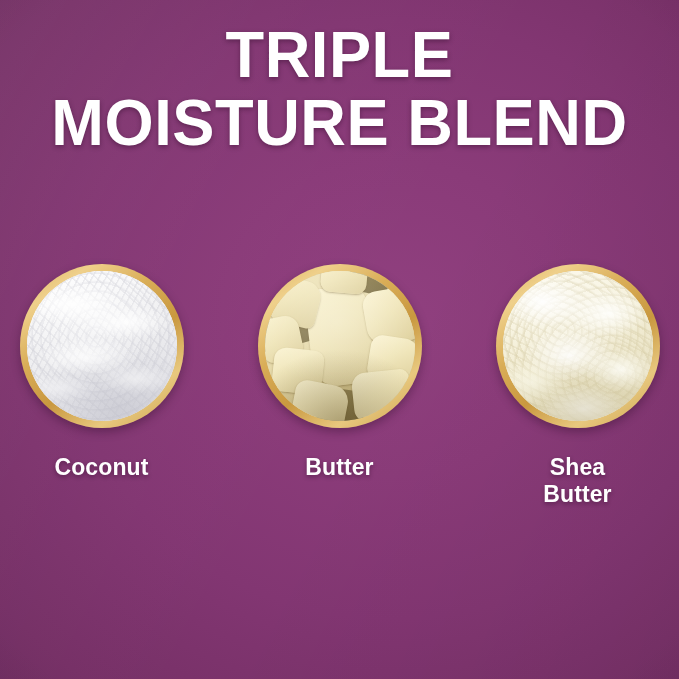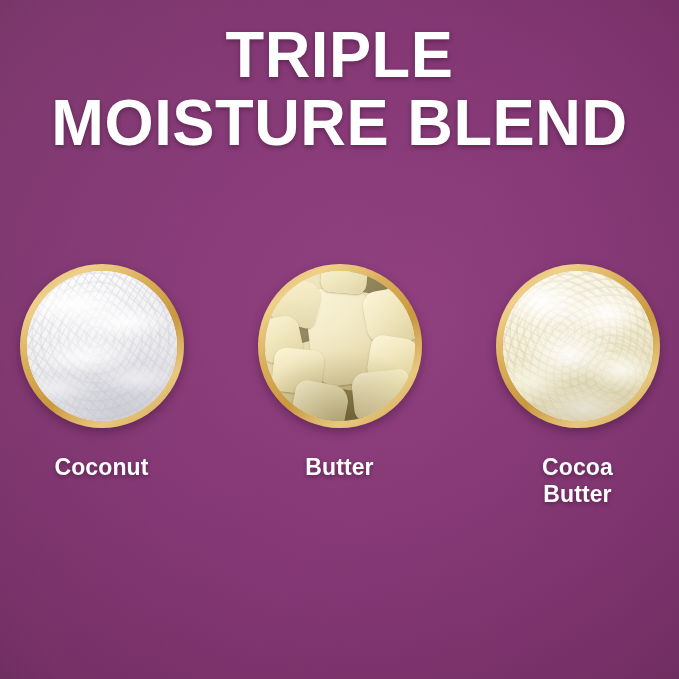--- a/index.html
+++ b/index.html
@@ -304,19 +304,19 @@
     </div>
 
     <div class="item">
       <div class="disc-wrap">
         <div class="ring"></div>
         <div class="disc">
           <div class="disc-inner tex-shea"></div>
         </div>
       </div>
       <div class="caption">
-        <span>Cocoa</span>
+        <span>Shea</span>
         <span>Butter</span>
       </div>
     </div>
 
   </div>
 </div>
 
 </body></html>

